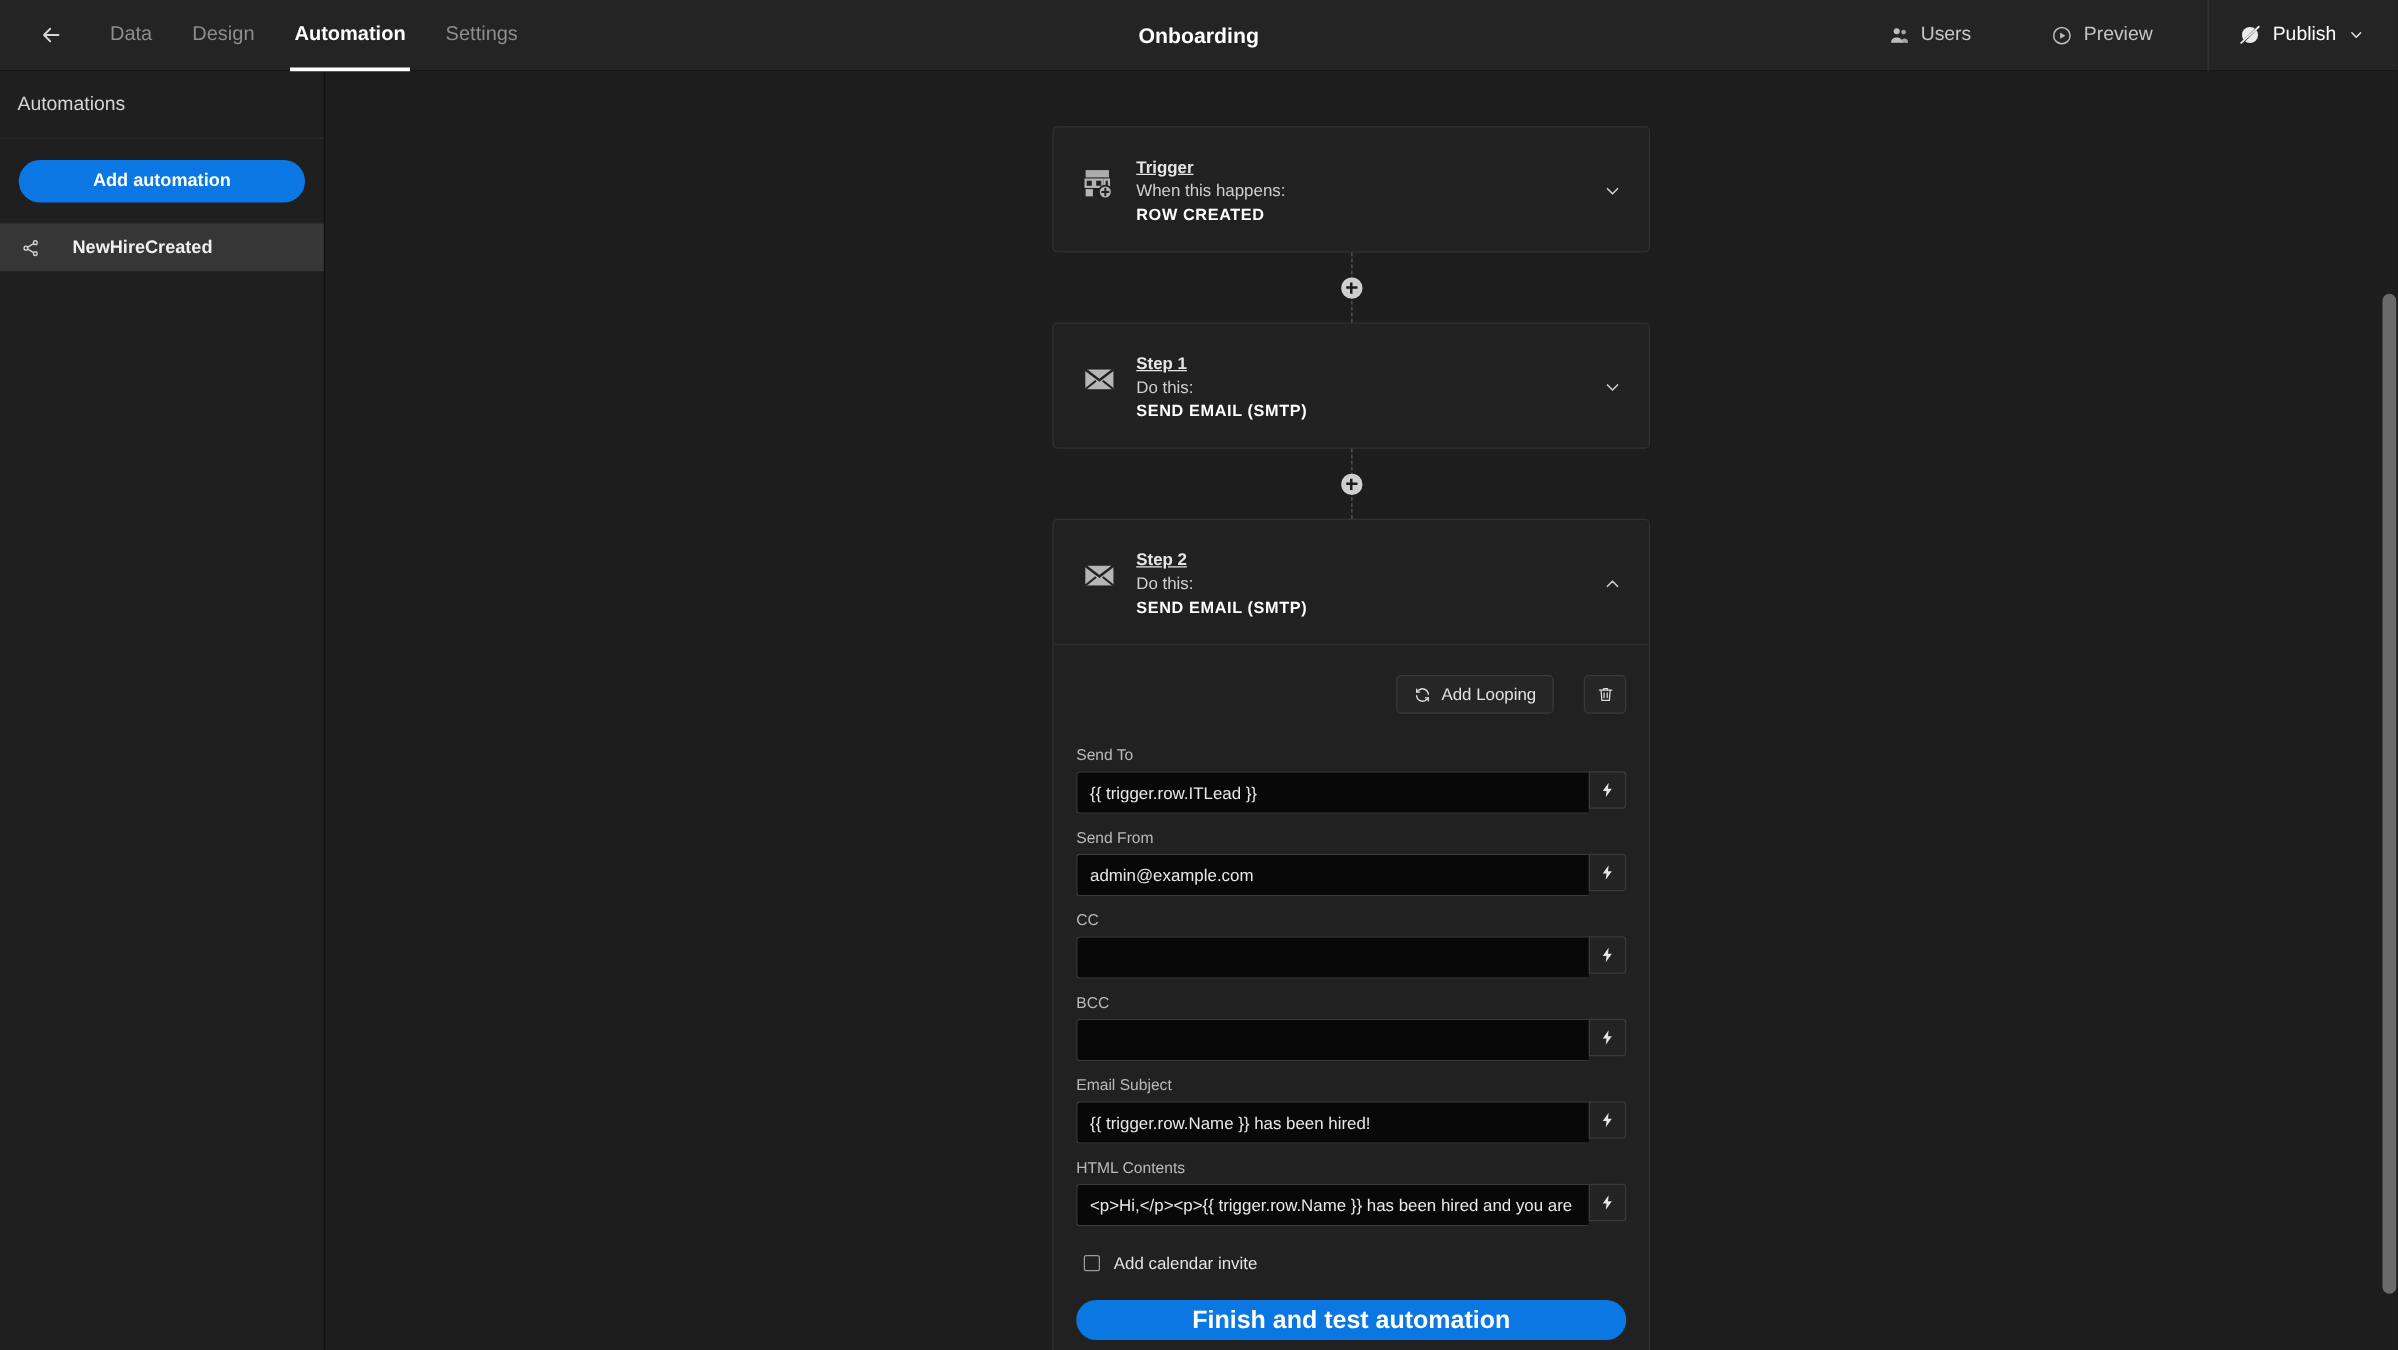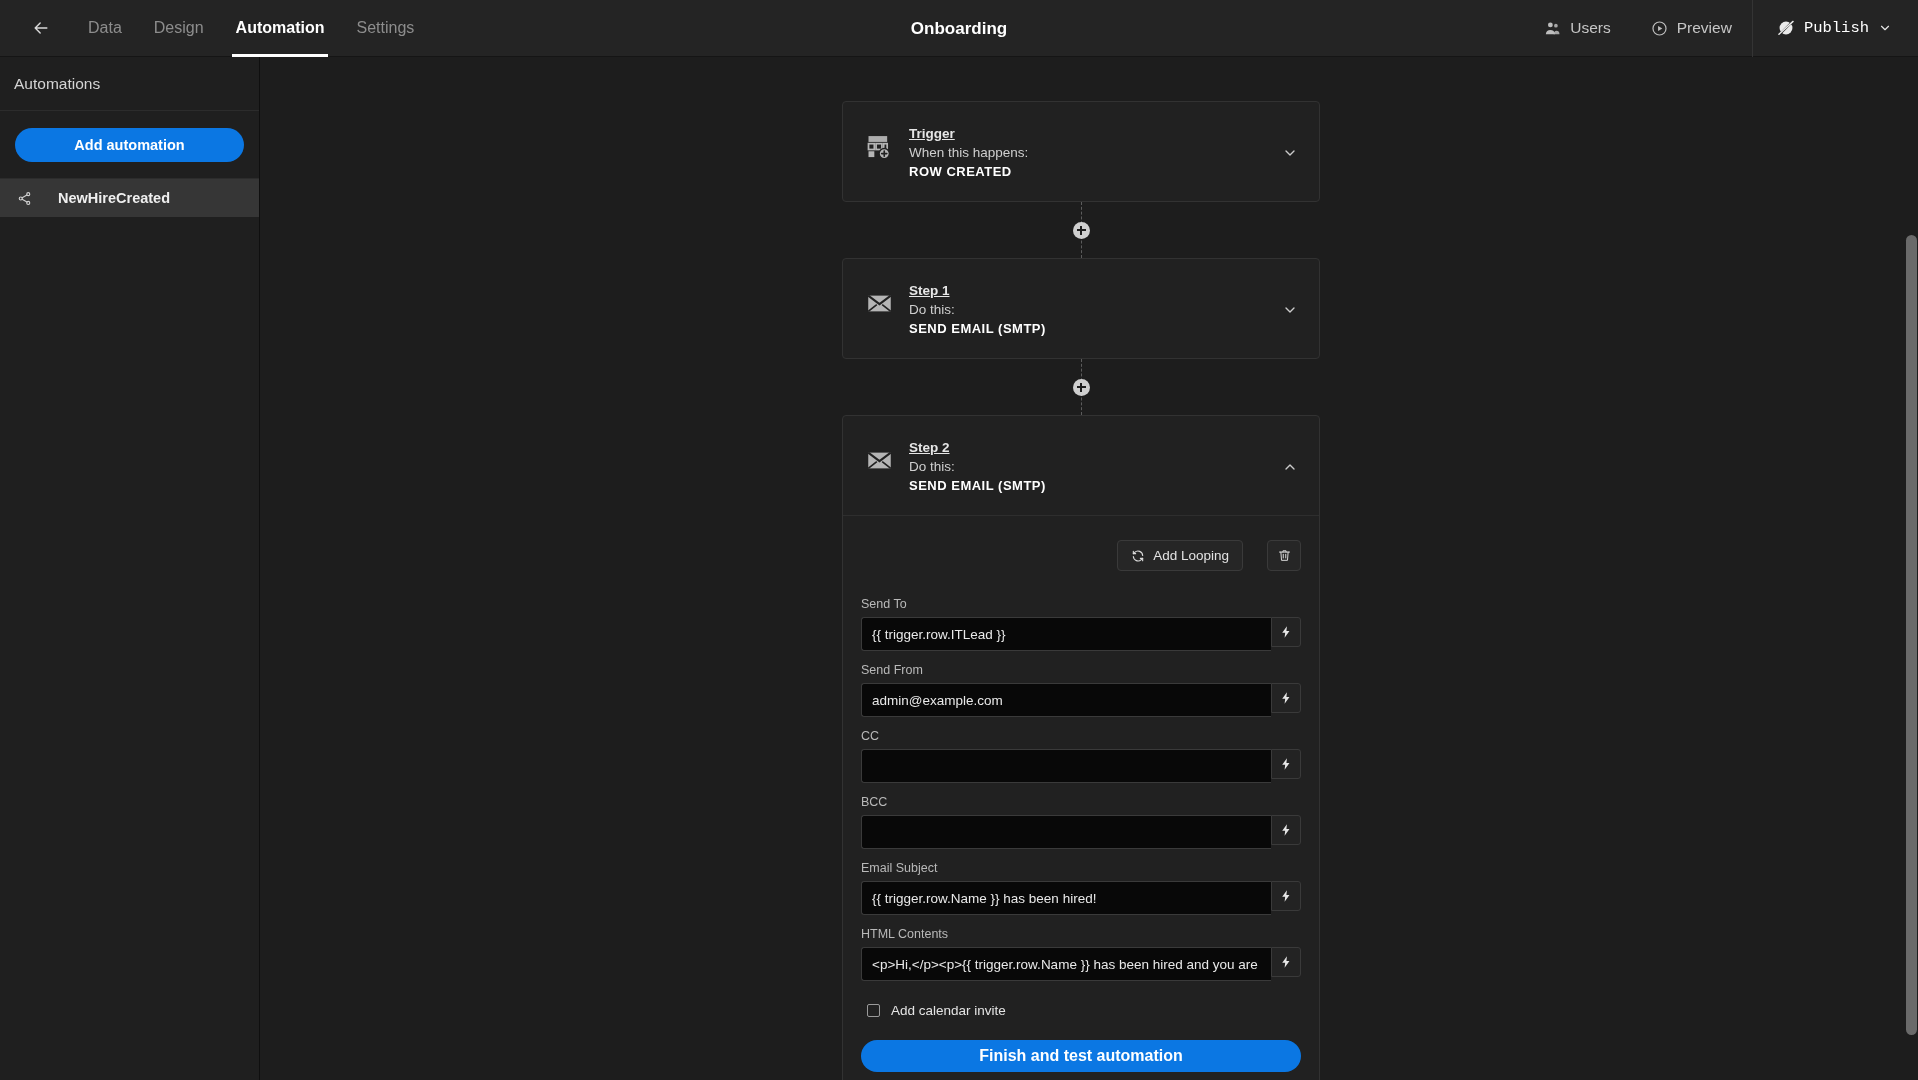--- a/index.html
+++ b/index.html
@@ -39,31 +39,32 @@
   }
   .app-title {
     position: absolute; left: 0; right: 0; top: 0; height: 57px;
     display: flex; align-items: center; justify-content: center;
     font-size: 17px; font-weight: bold; color: #ffffff;
     pointer-events: none;
   }
   .topbar-right {
     margin-left: auto; display: flex; align-items: center; height: 57px;
     z-index: 2;
+    gap: 24px;
   }
   .tb-action {
     display: flex; align-items: center; gap: 9px;
     padding: 0 20px; height: 57px;
     font-size: 15.5px; color: #c6c6c6; cursor: pointer;
   }
   .publish-group {
     display: flex; align-items: center; gap: 9px;
     height: 57px; padding: 0 26px 0 24px;
     border-left: 1px solid #343434;
-    font-size: 15.5px; color: #ffffff; cursor: pointer; font-family: Liberation Mono, monospace;
+    font-size: 15.5px; color: #ffffff; cursor: pointer;
   }
   .icon { display: inline-flex; align-items: center; justify-content: center; }
 
   
   .sidebar {
     position: absolute; top: 57px; left: 0;
     width: 260px; height: 1023px;
     background: #1f1f1f;
     border-right: 1px solid #0f0f0f;
   }
@@ -185,21 +186,21 @@
   }
   .checkbox {
     width: 13px; height: 13px;
     border: 1px solid #9a9a9a; border-radius: 2px; background: transparent;
   }
   .checkbox-label { font-size: 13.5px; color: #e4e4e4; }
 
   .finish-btn {
     display: block; width: 100%; height: 32px;
     background: #0b77e3; border: none; border-radius: 16px;
-    color: #ffffff; font-size: 16px; font-weight: bold;
+    color: #ffffff; font-size: 20px; font-weight: bold;
     font-family: "Liberation Sans", sans-serif;
     cursor: pointer;
   }
 
   
   .scrollbar-track {
     position: absolute; top: 57px; right: 0;
     width: 14px; height: 1023px; background: #1d1d1d;
   }
   .scrollbar-thumb {

